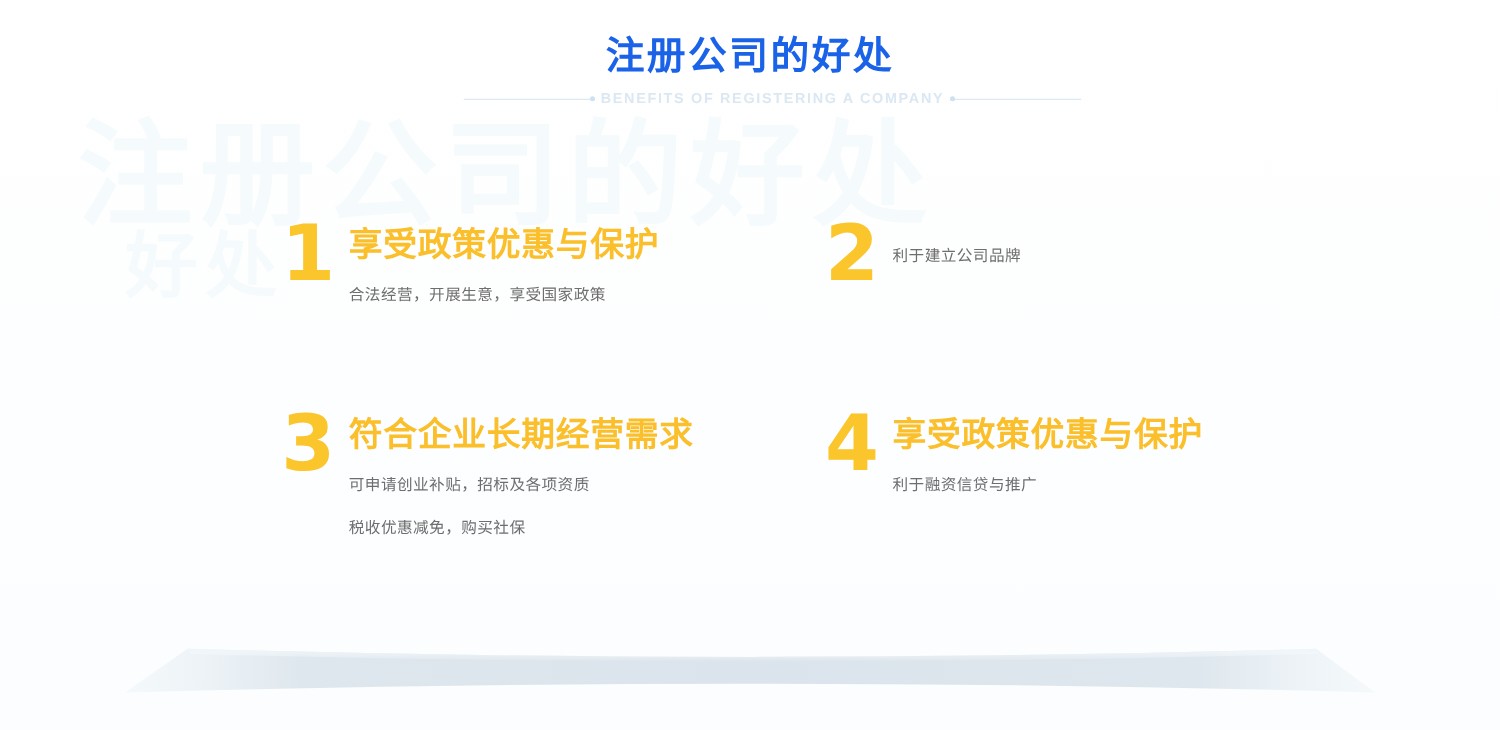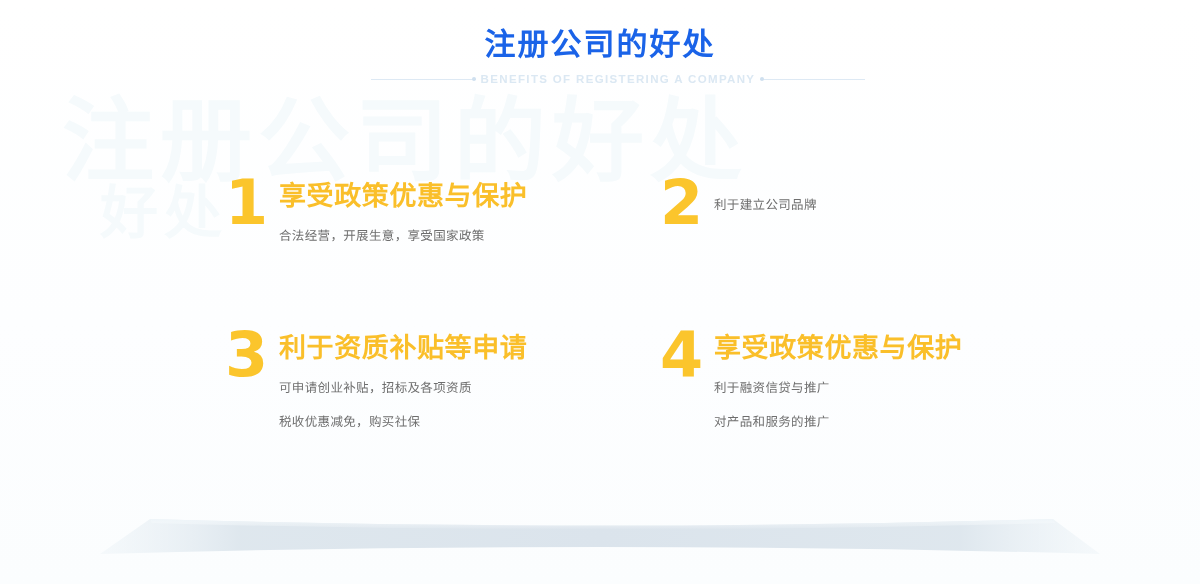--- a/index.html
+++ b/index.html
@@ -202,29 +202,28 @@
     <div class="item">
       <div class="num">2</div>
       <div class="body-col">
         <div class="item-line">利于建立公司品牌</div>
       </div>
     </div>
 
     <div class="item">
       <div class="num">3</div>
       <div class="body-col">
-        <div class="item-title">利于资质补贴等申请</div>
+        <div class="item-title">符合企业长期经营需求</div>
         <div class="item-line">可申请创业补贴，招标及各项资质</div>
         <div class="item-line">税收优惠减免，购买社保</div>
       </div>
     </div>
 
     <div class="item">
       <div class="num">4</div>
       <div class="body-col">
         <div class="item-title">享受政策优惠与保护</div>
         <div class="item-line">利于融资信贷与推广</div>
-        <div class="item-line">对产品和服务的推广</div>
       </div>
     </div>
 
   </div>
 </div>
 
 </body></html>

